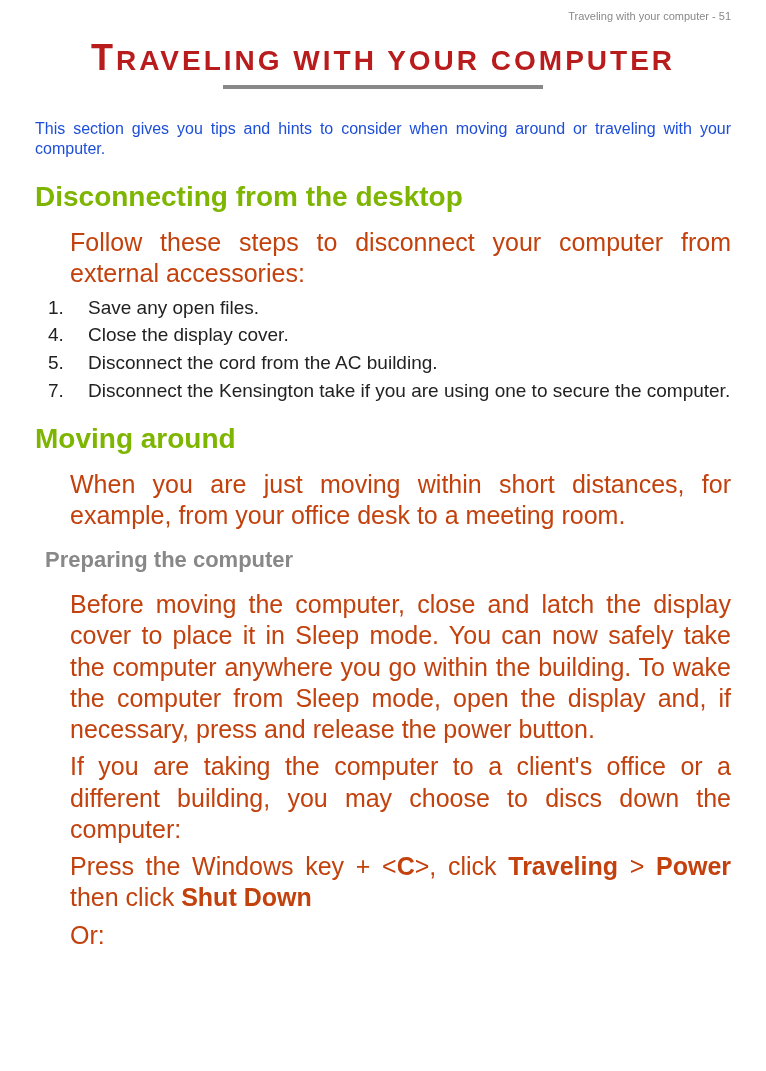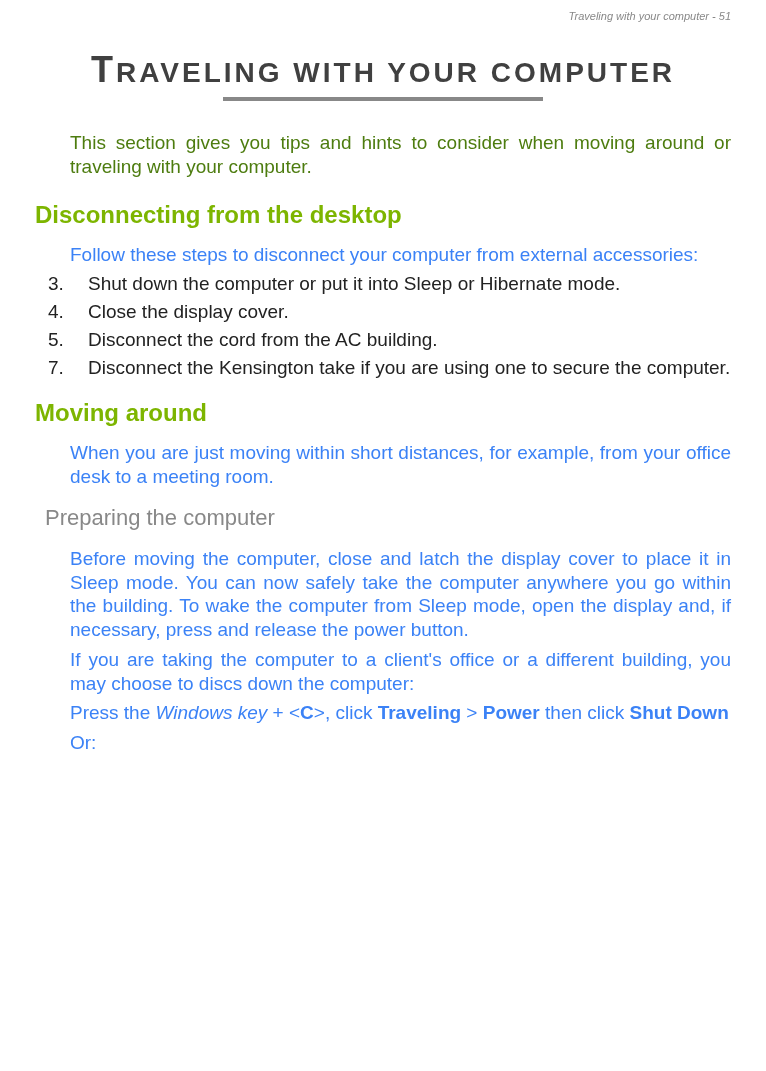--- a/index.html
+++ b/index.html
@@ -11,59 +11,57 @@
       font-family: Arial, Helvetica, sans-serif;
       width: 766px;
       height: 1071px;
       background: white;
       color: #333;
       padding: 10px 35px;
     }
     .header-line {
       text-align: right;
       font-size: 11px;
-      font-style: italic;
       color: #888;
-      margin-bottom: 27px;
+      margin-bottom: 15px;
     }
     .chapter-title {
       font-size: 28px;
       font-weight: bold;
       letter-spacing: 3px;
-      color: #404040;
+      color: #b91c1c;
       text-align: center;
       margin-bottom: 6px;
     }
     .chapter-title .first-letter {
       font-size: 36px;
     }
     .title-underline {
       width: 320px;
       height: 4px;
       background: #888;
       margin: 0 auto 30px auto;
     }
     .intro-para {
-      font-size: 19px;
-      color: #4d7c0f;
-      margin-left: 35px;
+      font-size: 16px;
+      color: #1d4ed8;
       margin-bottom: 22px;
       text-align: justify;
       line-height: 1.25;
     }
     .section-h1 {
-      font-size: 24px;
+      font-size: 28px;
       font-weight: bold;
       color: #7db500;
       margin-bottom: 14px;
       margin-left: 0;
     }
     .body-para {
-      font-size: 19px;
-      color: #3b82f6;
+      font-size: 25px;
+      color: #c2410c;
       margin-left: 35px;
       margin-bottom: 6px;
       text-align: justify;
       line-height: 1.25;
     }
     .numbered-list {
       list-style: none;
       margin-left: 35px;
       margin-bottom: 20px;
     }
@@ -75,28 +73,27 @@
       text-align: justify;
       line-height: 1.25;
       margin-bottom: 4px;
     }
     .numbered-list li .num {
       display: inline-block;
       width: 18px;
     }
     .section-h2 {
       font-size: 22px;
-      font-weight: normal;
+      font-weight: bold;
       color: #888;
       margin-top: 16px;
       margin-bottom: 16px;
       margin-left: 10px;
     }
     .inline-italic {
-      font-style: italic;
     }
     .inline-bold {
       font-weight: bold;
     }
   </style>
 </head>
 <body>
 
 <div class="header-line">Traveling with your computer - 51</div>
 
@@ -105,21 +102,21 @@
 </div>
 <div class="title-underline"></div>
 
 <p class="intro-para">This section gives you tips and hints to consider when moving around or traveling with your computer.</p>
 
 <h2 class="section-h1">Disconnecting from the desktop</h2>
 
 <p class="body-para">Follow these steps to disconnect your computer from external accessories:</p>
 
 <ol class="numbered-list">
-  <li><span class="num">3.</span><span>Shut down the computer or put it into Sleep or Hibernate mode.</span></li>
+  <li><span class="num">1.</span><span>Save any open files.</span></li>
   <li><span class="num">4.</span><span>Close the display cover.</span></li>
   <li><span class="num">5.</span><span>Disconnect the cord from the AC building.</span></li>
   <li><span class="num">7.</span><span>Disconnect the Kensington take if you are using one to secure the computer.</span></li>
 </ol>
 
 <h2 class="section-h1">Moving around</h2>
 
 <p class="body-para">When you are just moving within short distances, for example, from your office desk to a meeting room.</p>
 
 <h3 class="section-h2">Preparing the computer</h3>

